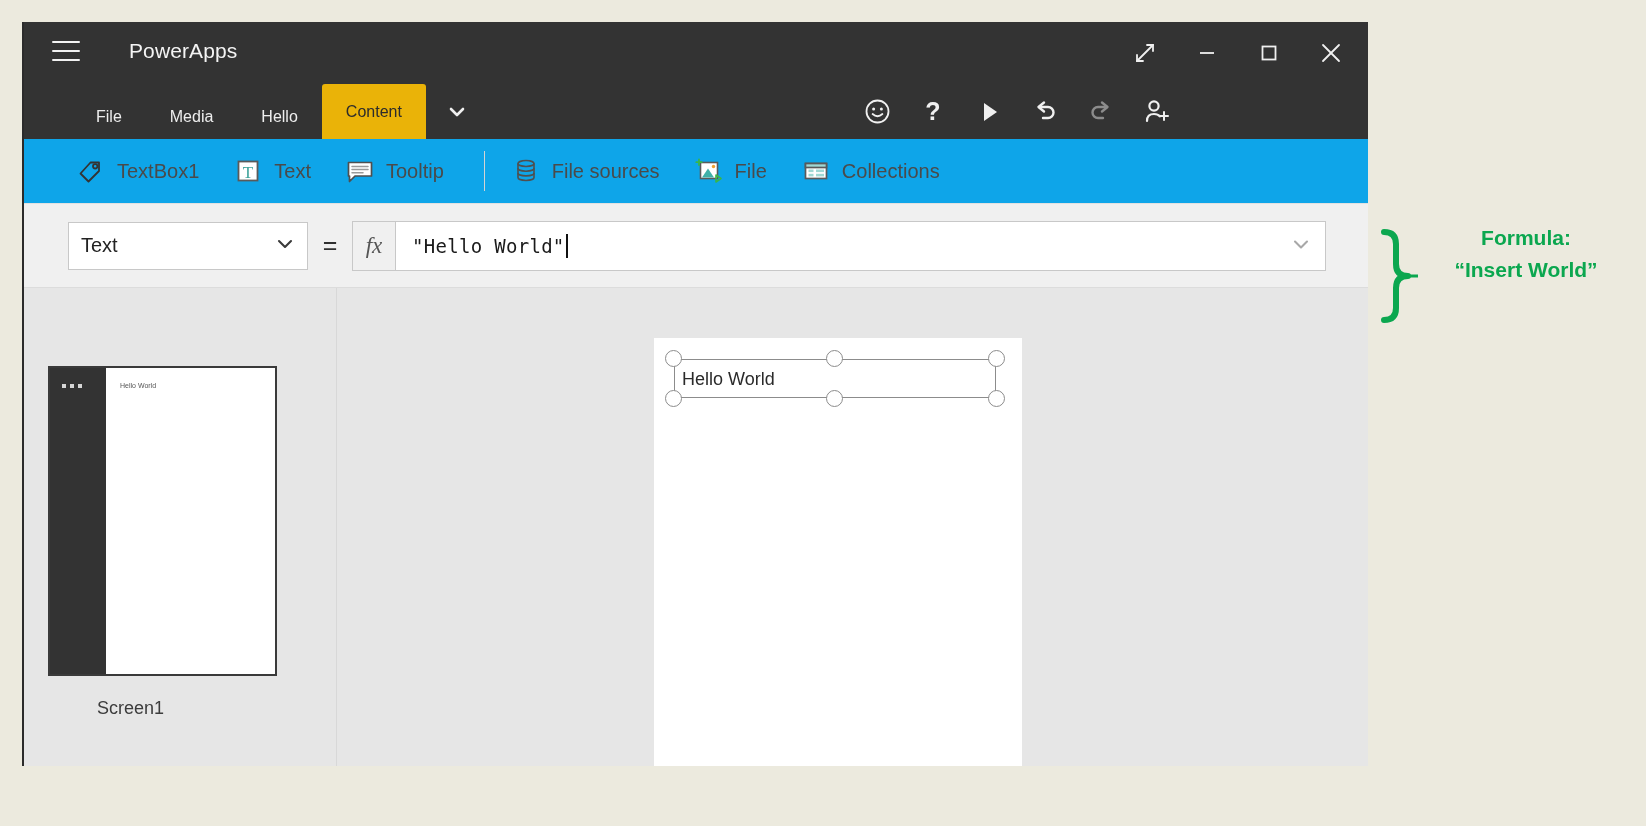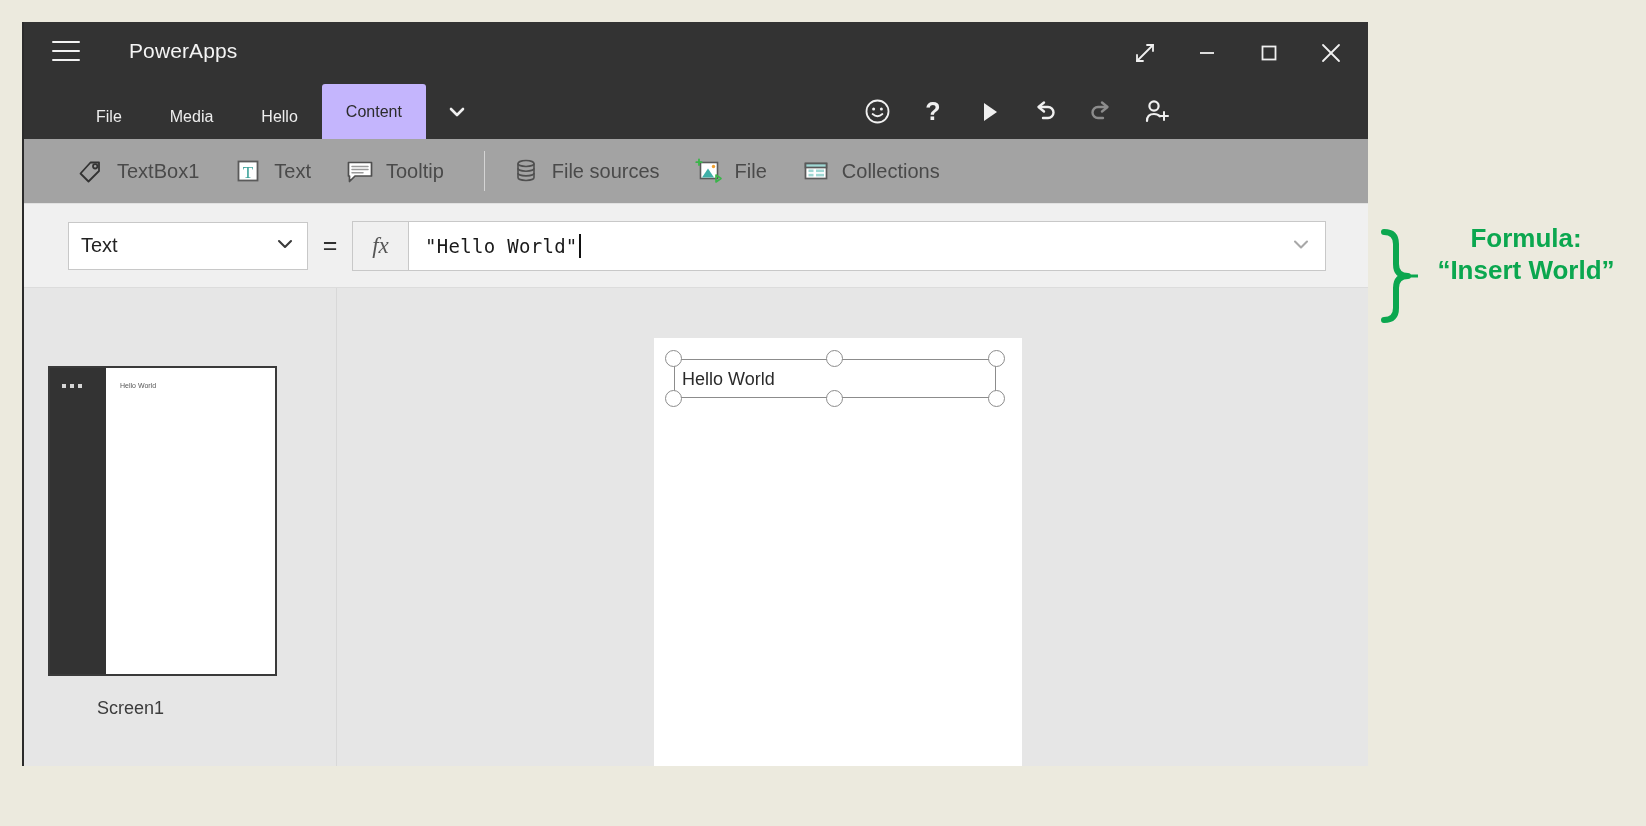--- a/index.html
+++ b/index.html
@@ -93,21 +93,21 @@
     display: flex;
     align-items: center;
     justify-content: center;
     color: #eeeeee;
     font-size: 16px;
     cursor: pointer;
     box-sizing: border-box;
   }
   .tab.first { margin-left: 48px; }
   .tab.active {
-    background: #c4b5fd;
+    background: #eab308;
     color: #2c2c2c;
     height: 55px;
     border-radius: 3px 3px 0 0;
   }
   .tab.group {
     background: #3c3c3c;
     height: 55px;
   }
   .tab-caret {
     width: 62px;
@@ -132,21 +132,21 @@
     display: flex;
     align-items: center;
     justify-content: center;
     cursor: pointer;
   }
 
   
   .cmd-ribbon {
     position: relative;
     height: 65px;
-    background: #a3a3a3;
+    background: #0ea5e9;
     border-bottom: 1px solid #e1e1e1;
     display: flex;
     align-items: center;
     padding-left: 52px;
     box-sizing: border-box;
   }
   .cmd-item {
     display: flex;
     align-items: center;
     gap: 11px;
@@ -206,21 +206,21 @@
     transform: translateY(-50%);
   }
   .equals {
     width: 44px;
     text-align: center;
     font-size: 25px;
     color: #303030;
     user-select: none;
   }
   .fx-btn {
-    width: 56px;
+    width: 43px;
     height: 50px;
     background: #f0f0f0;
     border: 1px solid #c8c8c8;
     border-right: none;
     display: flex;
     align-items: center;
     justify-content: center;
     font-family: "Liberation Serif", serif;
     font-style: italic;
     font-size: 23px;
@@ -392,21 +392,21 @@
     left: 2px;
     top: 6px;
   }
   .ann-text {
     position: absolute;
     left: 40px;
     top: 0;
     width: 228px;
     text-align: center;
     font-weight: bold;
-    font-size: 26px;
+    font-size: 21px;
     line-height: 32px;
     color: #0ba74f;
   }
 </style>
 </head>
 <body>
 
 <div id="root">
 
   <div class="app-window">

